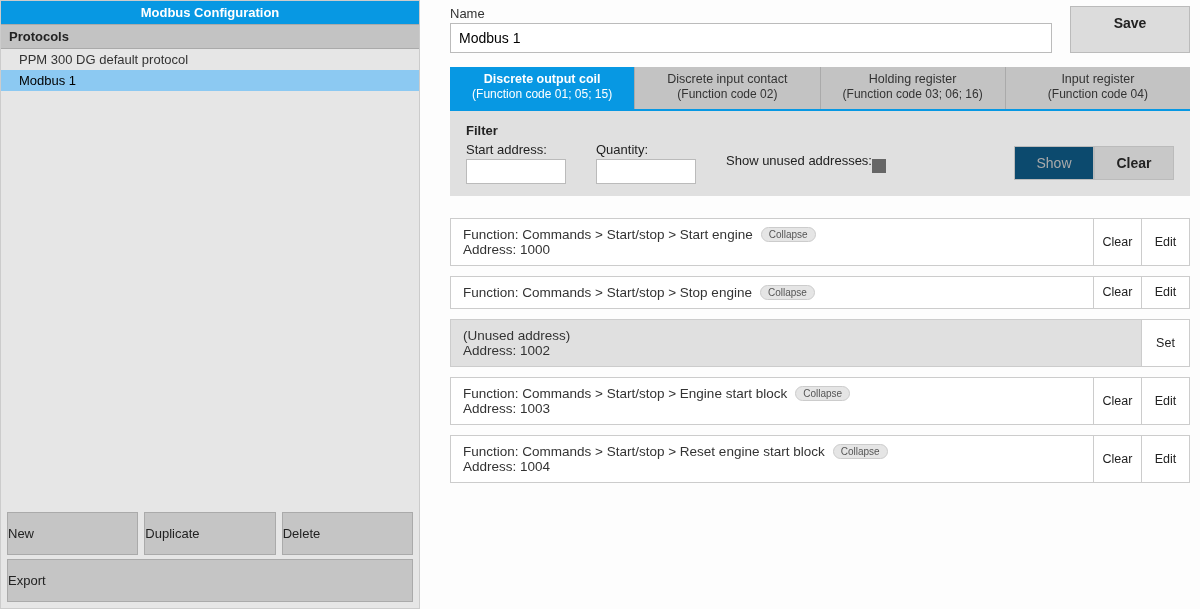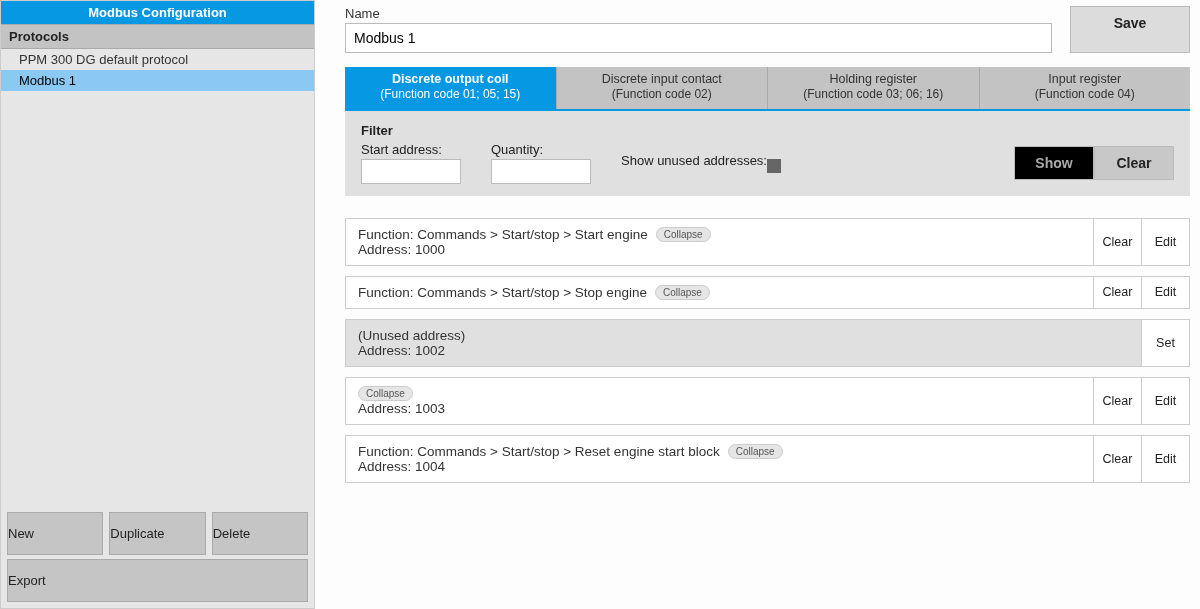--- a/index.html
+++ b/index.html
@@ -8,21 +8,21 @@
     font-size: 13px;
     background: #fff;
     color: #222;
     width: 1200px;
     height: 609px;
     overflow: hidden;
     display: flex;
   }
   
   .sidebar {
-    width: 315px;
+    width: 420px;
     height: 609px;
     background: #e6e6e6;
     display: flex;
     flex-direction: column;
     border: 1px solid #ccc;
   }
   .sidebar-title {
     background: #0798e3;
     color: #fff;
     font-weight: bold;
@@ -167,21 +167,21 @@
     gap: 0;
   }
   .filter-btn {
     width: 80px;
     padding: 8px 0;
     text-align: center;
     border: 1px solid #bbb;
     cursor: pointer;
     font-size: 14px;
   }
-  .filter-btn.show { background: #000000; color: #aaa; font-weight: bold; }
+  .filter-btn.show { background: #0c4a6e; color: #aaa; }
   .filter-btn.clear { background: #c8c8c8; font-weight: bold; }
 
   
   .rows { display: flex; flex-direction: column; gap: 10px; }
   .addr-row {
     display: flex;
     border: 1px solid #ccc;
     background: #fff;
   }
   .addr-row.unused { background: #e0e0e0; }
@@ -321,20 +321,21 @@
         <div>Address: 1002</div>
       </div>
       <div class="addr-actions">
         <div class="row-btn">Set</div>
       </div>
     </div>
 
     <div class="addr-row">
       <div class="addr-left">
         <div class="line1">
+          <span>Function: Commands &gt; Start/stop &gt; Engine start block</span>
           <span class="collapse-badge">Collapse</span>
         </div>
         <div>Address: 1003</div>
       </div>
       <div class="addr-actions">
         <div class="row-btn">Clear</div>
         <div class="row-btn">Edit</div>
       </div>
     </div>
 

